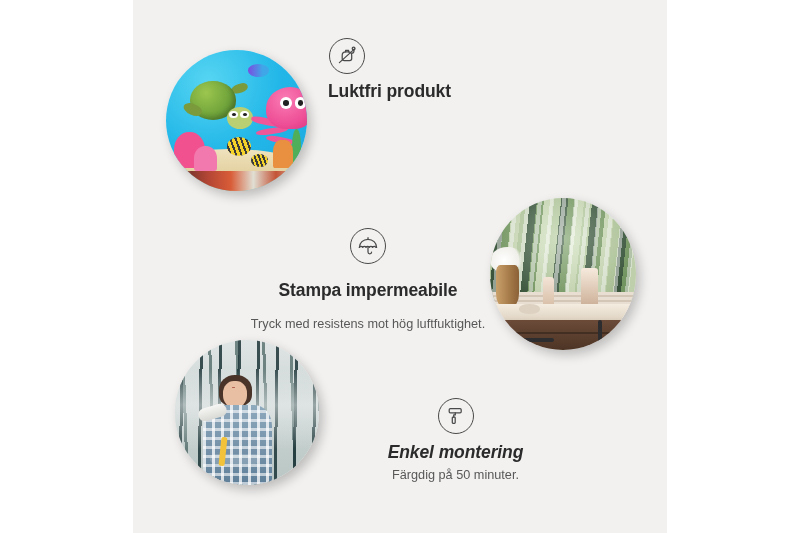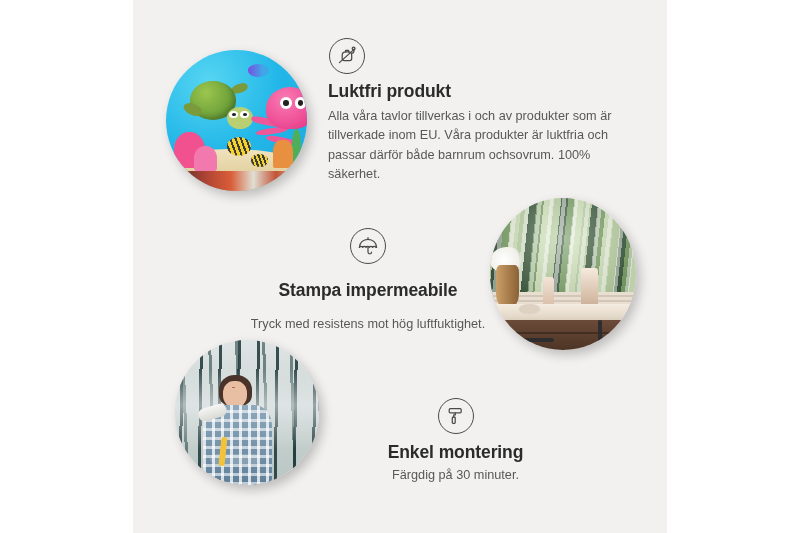--- a/index.html
+++ b/index.html
@@ -283,21 +283,21 @@
 
   
   #feature-waterproof { left: 75px; top: 228px; width: 320px; text-align: center; }
   #feature-waterproof .icon-circle { margin: 0 auto; }
   #feature-waterproof .f-title { margin-top: 16px; }
   #feature-waterproof .f-body { margin-top: 14px; }
 
   
   #feature-mounting { left: 195px; top: 398px; width: 255px; text-align: center; }
   #feature-mounting .icon-circle { margin: 0 auto; }
-  #feature-mounting .f-title { margin-top: 8px; }
+  #feature-mounting .f-title { margin-top: 8px; font-style: italic; }
   #feature-mounting .f-body { margin-top: 3px; }
 </style>
 </head>
 <body>
 
 <div class="stage">
   <div class="panel">
 
     <div class="photo" id="photo-ocean">
       <div class="inner">
@@ -372,21 +372,20 @@
       <div class="icon-circle">
         <svg width="24" height="24" viewBox="0 0 24 24" fill="none" stroke="#4a4a4a" stroke-width="1.25" stroke-linecap="round" stroke-linejoin="round">
           <path d="M7.2 11.2c0-1.9 1.6-3.4 3.6-3.4h2.3c2 0 3.6 1.5 3.6 3.4v3.4c0 1.1-.9 2-2 2H9.2c-1.1 0-2-.9-2-2z"></path>
           <path d="M10.6 7.8V6.3h3v1.5"></path>
           <path d="M16.7 9.3c1-.1 1.9-.7 2.2-1.6.3-.9-.1-1.9-.9-2.3"></path>
           <circle cx="18.6" cy="4.6" r="1.4"></circle>
           <path d="M4.4 18.6 19.6 4.9"></path>
         </svg>
       </div>
       <div class="f-title">Luktfri produkt</div>
-      <div class="f-body">Alla våra tavlor tillverkas i och av produkter som är tillverkade inom EU. Våra produkter är luktfria och passar därför både barnrum ochsovrum. 100% säkerhet.</div>
     </div>
 
     <div class="feature" id="feature-waterproof">
       <div class="icon-circle">
         <svg width="24" height="24" viewBox="0 0 24 24" fill="none" stroke="#4a4a4a" stroke-width="1.25" stroke-linecap="round" stroke-linejoin="round">
           <path d="M3.4 13.4c0-4.5 3.8-8.1 8.6-8.1s8.6 3.6 8.6 8.1"></path>
           <path d="M3.4 13.4c1.1-1.5 2.2-1.5 3.3 0 1.1-1.5 2.2-1.5 3.3 0 1.1-1.5 2.2-1.5 3.3 0 1.1-1.5 2.2-1.5 3.3 0 1.1-1.5 2.2-1.5 3.3 0"></path>
           <path d="M12 5.3V3.7"></path>
           <path d="M12 13.4v4.6c0 1 .8 1.8 1.8 1.8s1.8-.8 1.8-1.8"></path>
         </svg>
@@ -397,17 +396,17 @@
 
     <div class="feature" id="feature-mounting">
       <div class="icon-circle">
         <svg width="24" height="24" viewBox="0 0 24 24" fill="none" stroke="#4a4a4a" stroke-width="1.25" stroke-linecap="round" stroke-linejoin="round">
           <rect x="5.2" y="4.6" width="12" height="4.2" rx="1.1"></rect>
           <path d="M11.3 8.8v2.1h-1.6v2.2"></path>
           <rect x="8.3" y="13.1" width="2.9" height="6.2" rx="0.7"></rect>
         </svg>
       </div>
       <div class="f-title">Enkel montering</div>
-      <div class="f-body">Färgdig på 30 minuter.</div>
+      <div class="f-body">Färgdig på 50 minuter.</div>
     </div>
 
   </div>
 </div>
 
 </body></html>

